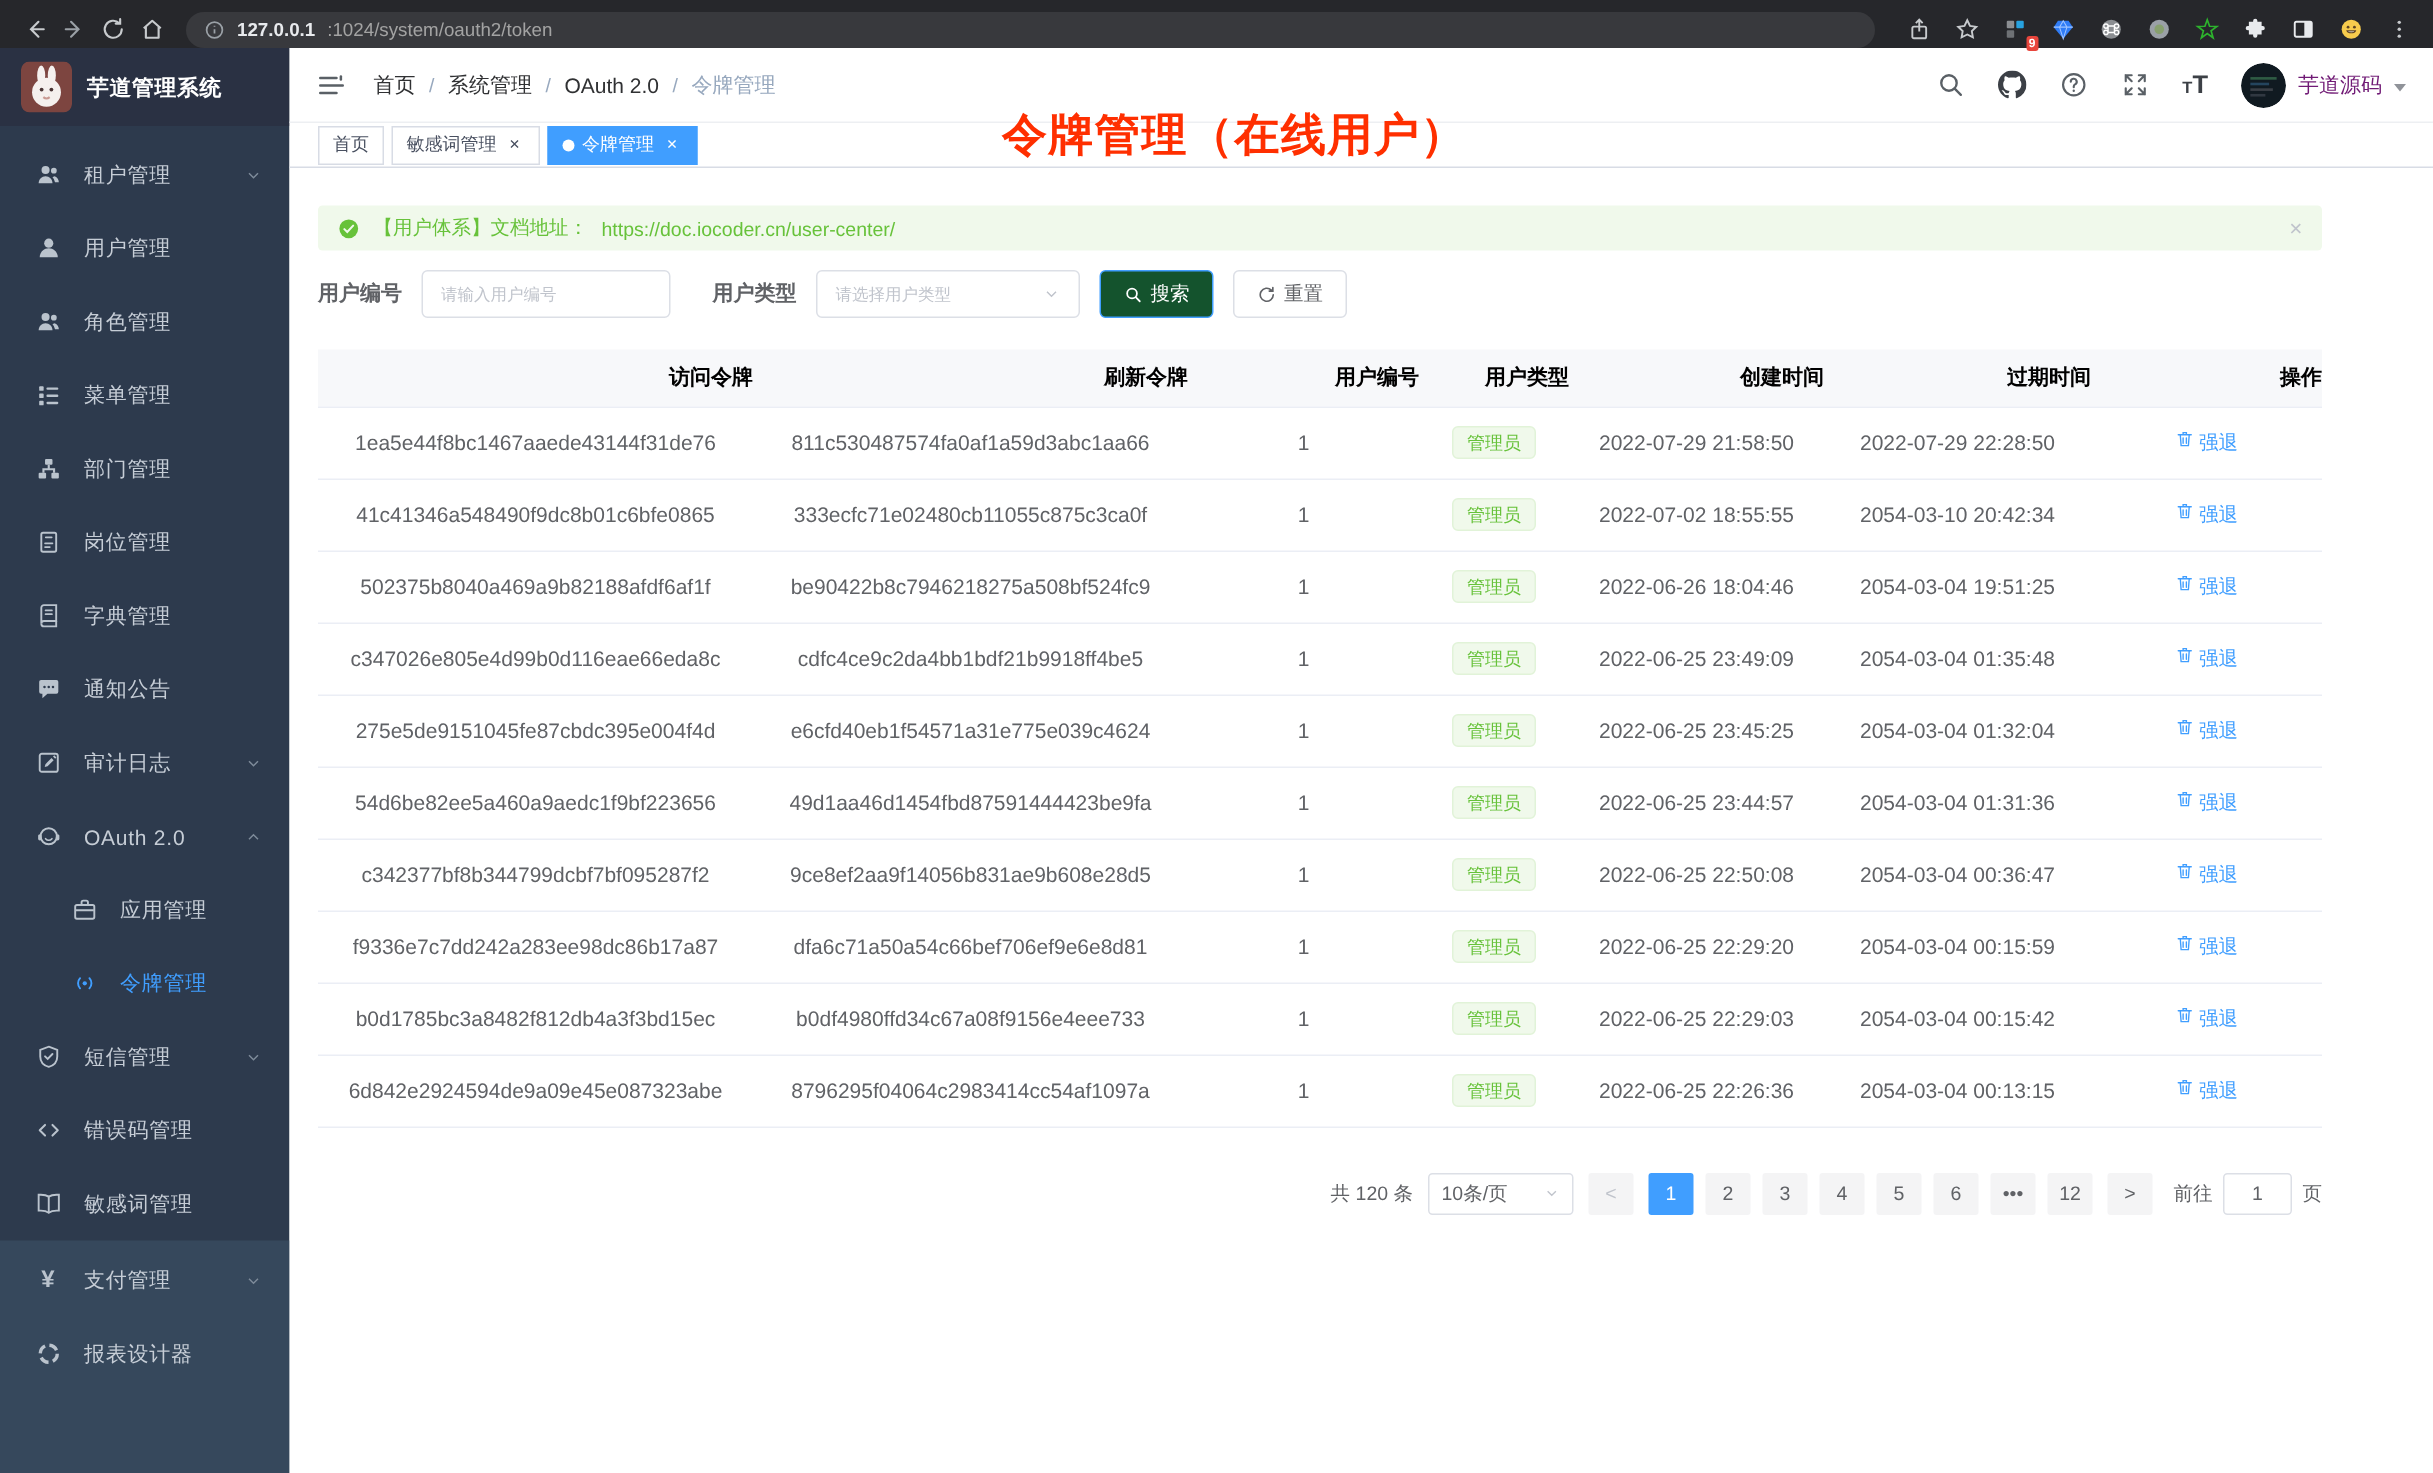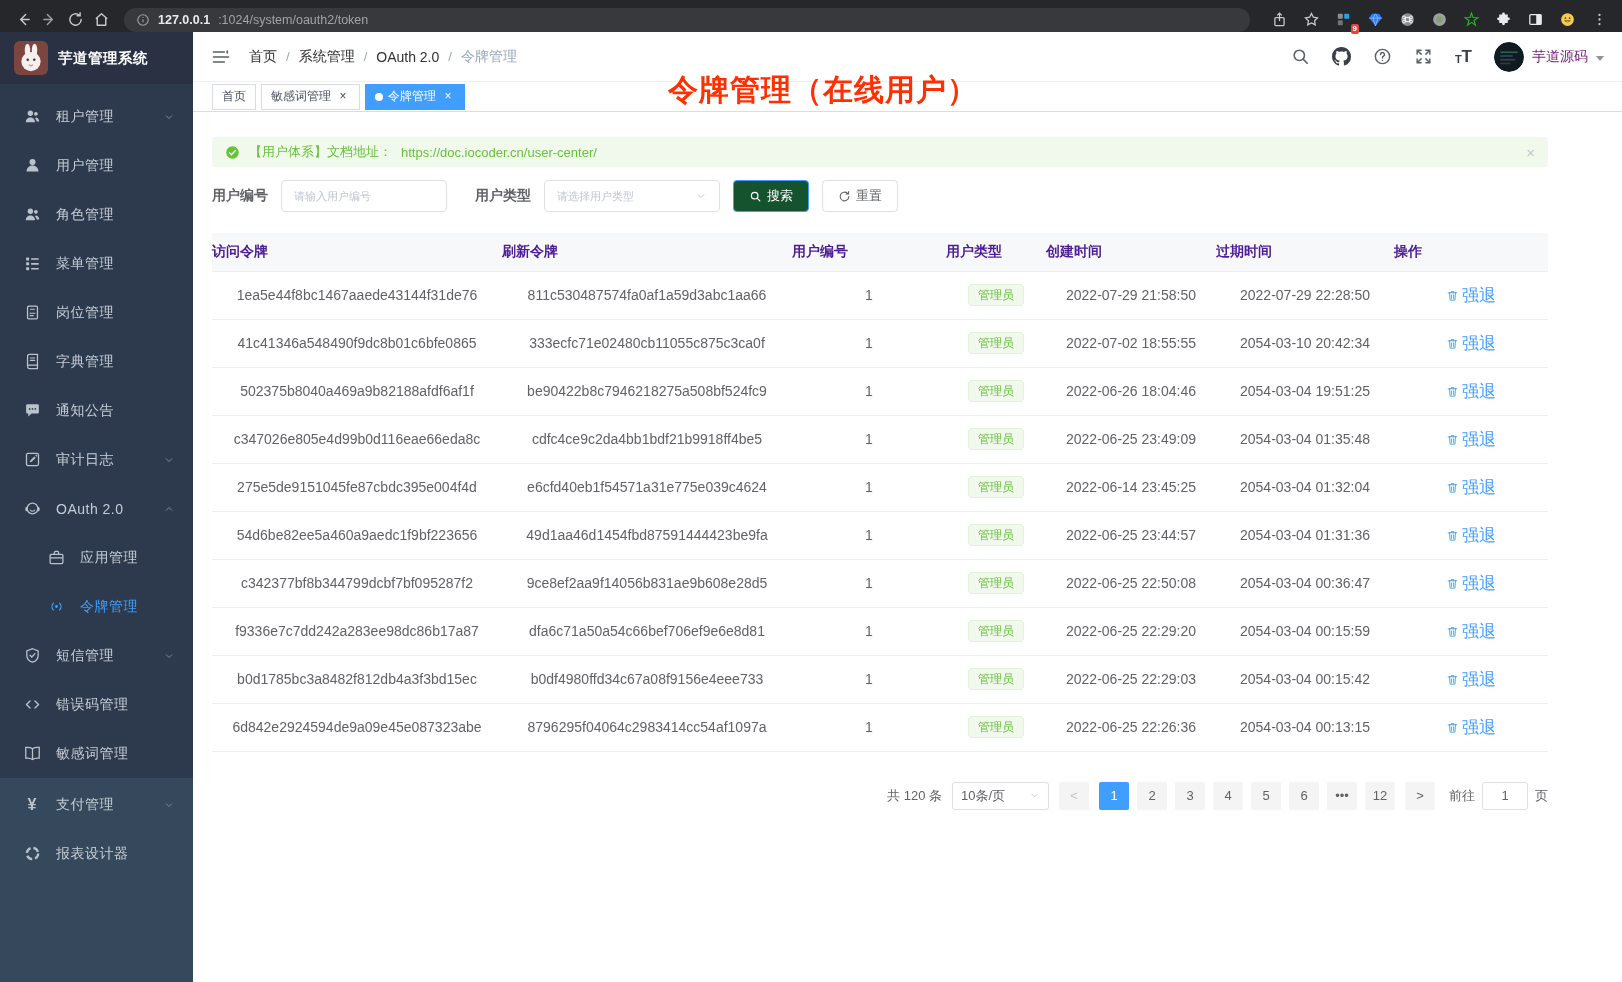--- a/index.html
+++ b/index.html
@@ -86,25 +86,25 @@
   .fld.select .chev{margin-left:auto;color:#c0c4cc;display:flex}
   .fld.select .chev svg{width:12px;height:12px;fill:none;stroke:currentColor;stroke-width:2}
   .gap{width:28px}
   .btn{height:32px;border-radius:4px;font-size:13px;display:inline-flex;align-items:center;gap:5px;
     padding:0 15px;cursor:pointer;border:1px solid transparent}
   .btn svg{width:13px;height:13px}
   .btn.primary{background:#14532d;border-color:#409eff;color:#fff;margin-left:13px}
   .btn.plain{background:#fff;border-color:#dcdfe6;color:#606266;margin-left:13px}
 
   table{width:100%;border-collapse:collapse;margin-top:21px;table-layout:fixed;font-size:14px;color:#606266}
-  thead th{height:38px;background:#f7f8fa;font-weight:700;color:#4c1d95;text-align:left;border-bottom:1px solid #ebeef5}
+  thead th{height:38px;background:#f7f8fa;font-weight:700;color:#000000;text-align:right;border-bottom:1px solid #ebeef5}
   tbody td{height:48px;text-align:center;border-bottom:1px solid #ebeef5;overflow:hidden;white-space:nowrap}
   .tag{display:inline-block;background:#f0f9eb;border:1px solid #e1f3d8;color:#67c23a;font-size:12px;
     padding:2px 9px;border-radius:4px;line-height:16px}
-  .action-link{color:#409eff;font-size:17px;display:inline-flex;align-items:center;gap:3px;cursor:pointer}
+  .action-link{color:#409eff;font-size:13px;display:inline-flex;align-items:flex-start;gap:3px;cursor:pointer}
   .action-link svg{width:13px;height:13px}
 
   .pagination{display:flex;align-items:center;justify-content:flex-end;margin-top:30px;font-size:13px;color:#606266;gap:10px}
   .psel{width:97px;height:28px;border:1px solid #dcdfe6;border-radius:3px;display:flex;align-items:center;
     justify-content:space-between;padding:0 8px;background:#fff;cursor:pointer}
   .psel .chev{color:#c0c4cc;display:flex}
   .psel .chev svg{width:11px;height:11px;fill:none;stroke:currentColor;stroke-width:2}
   .pager{display:flex;align-items:center;gap:8px}
   .pbtn{min-width:30px;height:28px;border:none;border-radius:2px;background:#f4f4f5;color:#606266;
     font-size:13px;display:flex;align-items:center;justify-content:center;cursor:pointer;padding:0 4px;
@@ -284,20 +284,31 @@
               <rect x="9.8" y="4.6" width="11.2" height="2.2" rx="1"></rect>
               <rect x="9.8" y="11.4" width="11.2" height="2.2" rx="1"></rect>
               <rect x="9.8" y="18.2" width="11.2" height="2.2" rx="1"></rect>
             </svg>
           </span>
           <span class="mlabel">菜单管理</span>
         </div>
         <div class="menu-item">
           <span class="micon">
             <svg viewBox="0 0 24 24">
+              <rect x="8.5" y="2.8" width="7" height="5.4" rx="1"></rect>
+              <rect x="2.5" y="15.8" width="7" height="5.4" rx="1"></rect>
+              <rect x="14.5" y="15.8" width="7" height="5.4" rx="1"></rect>
+              <path d="M11 8.2h2v3.3h5v4.3h-2v-2.3H8v2.3H6v-4.3h5z"></path>
+            </svg>
+          </span>
+          <span class="mlabel">部门管理</span>
+        </div>
+        <div class="menu-item">
+          <span class="micon">
+            <svg viewBox="0 0 24 24">
               <rect x="5" y="3" width="14" height="18" rx="1.6" fill="none" stroke="currentColor" stroke-width="1.8"></rect>
               <path d="M9.2 7.4h5.6M8.5 13h7M8.5 16.5h4.5" fill="none" stroke="currentColor" stroke-width="1.6" stroke-linecap="round"></path>
             </svg>
           </span>
           <span class="mlabel">岗位管理</span>
         </div>
         <div class="menu-item">
           <span class="micon">
             <svg viewBox="0 0 24 24">
               <path d="M5 4.5A2.5 2.5 0 0 1 7.5 2H19v15H7.5A2.5 2.5 0 0 0 5 19.5z" fill="none" stroke="currentColor" stroke-width="1.8"></path>
@@ -615,21 +626,21 @@
                     <path d="M4 7h16M10 7V4.5h4V7M6.5 7l1 13.5h9l1-13.5M10 11v6.5M14 11v6.5" fill="none" stroke="#409eff" stroke-width="1.7" stroke-linecap="round"></path>
                   </svg>
                   <span>强退</span>
                 </span></td>
             </tr>
             <tr>
               <td>275e5de9151045fe87cbdc395e004f4d</td>
               <td>e6cfd40eb1f54571a31e775e039c4624</td>
               <td>1</td>
               <td><span class="tag">管理员</span></td>
-              <td>2022-06-14 23:45:25</td>
+              <td>2022-06-25 23:45:25</td>
               <td>2054-03-04 01:32:04</td>
               <td><span class="action-link">
                   <svg viewBox="0 0 24 24">
                     <path d="M4 7h16M10 7V4.5h4V7M6.5 7l1 13.5h9l1-13.5M10 11v6.5M14 11v6.5" fill="none" stroke="#409eff" stroke-width="1.7" stroke-linecap="round"></path>
                   </svg>
                   <span>强退</span>
                 </span></td>
             </tr>
             <tr>
               <td>54d6be82ee5a460a9aedc1f9bf223656</td>

